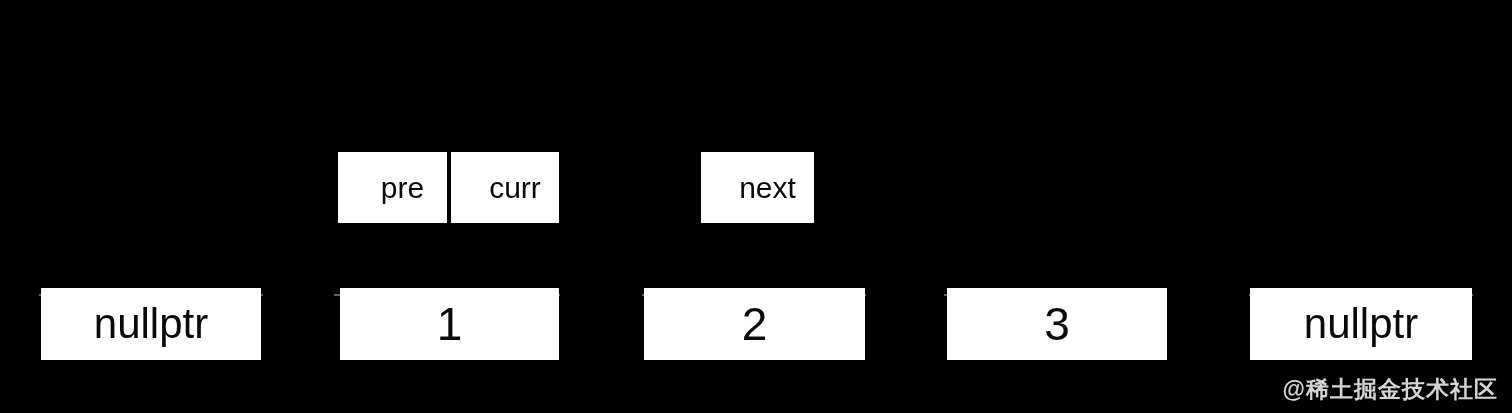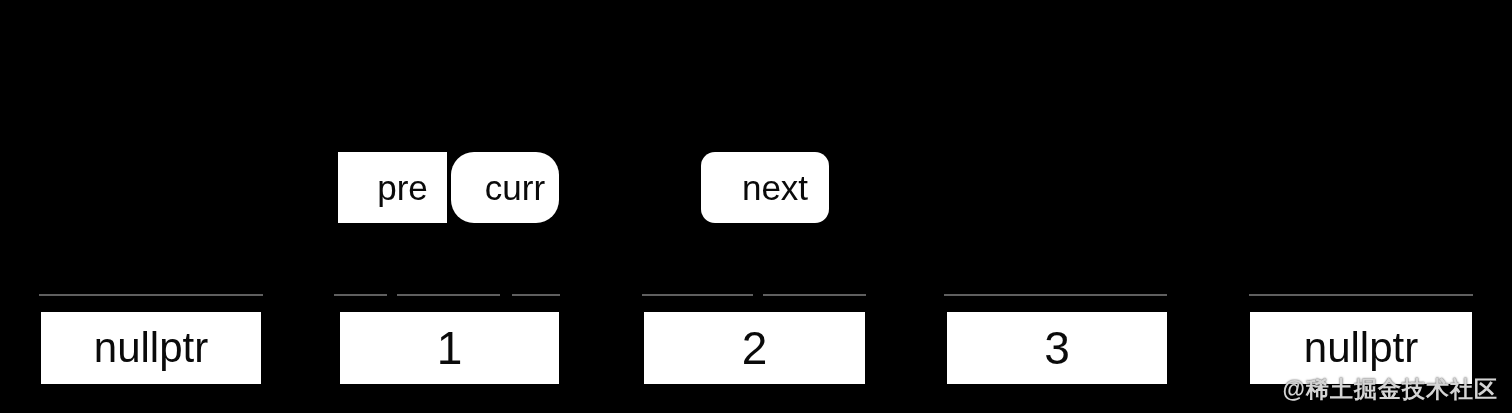--- a/index.html
+++ b/index.html
@@ -21,41 +21,41 @@
     color: #0a0a0a;
     display: flex;
     align-items: center;
     justify-content: center;
     box-sizing: border-box;
     line-height: 1;
   }
   .ptr-box {
     top: 152px;
     height: 71px;
-    font-size: 35px;
+    font-size: 30px;
     padding-left: 20px;
   }
   .node-box {
-    top: 312px;
+    top: 288px;
     height: 72px;
     font-size: 42px;
   }
   .node-box.digit {
     font-size: 46px;
   }
   .rail {
     position: absolute;
     top: 294px;
     height: 2px;
     background: #5f5f5f;
   }
   
   .ptr-pre  { left: 338px; width: 109px; }
-  .ptr-curr { left: 451px; width: 108px; border-radius: 23px; }
-  .ptr-next { left: 701px; width: 128px; border-radius: 14px; }
+  .ptr-curr { left: 451px; width: 108px; }
+  .ptr-next { left: 701px; width: 113px; }
   
   .node-0 { left: 41px;   width: 220px; }
   .node-1 { left: 340px;  width: 219px; }
   .node-2 { left: 644px;  width: 221px; }
   .node-3 { left: 947px;  width: 220px; }
   .node-4 { left: 1250px; width: 222px; }
   
   .rail-a0 { left: 39px;   width: 224px; }
   .rail-b0 { left: 334px;  width: 53px; }
   .rail-b1 { left: 397px;  width: 103px; }

